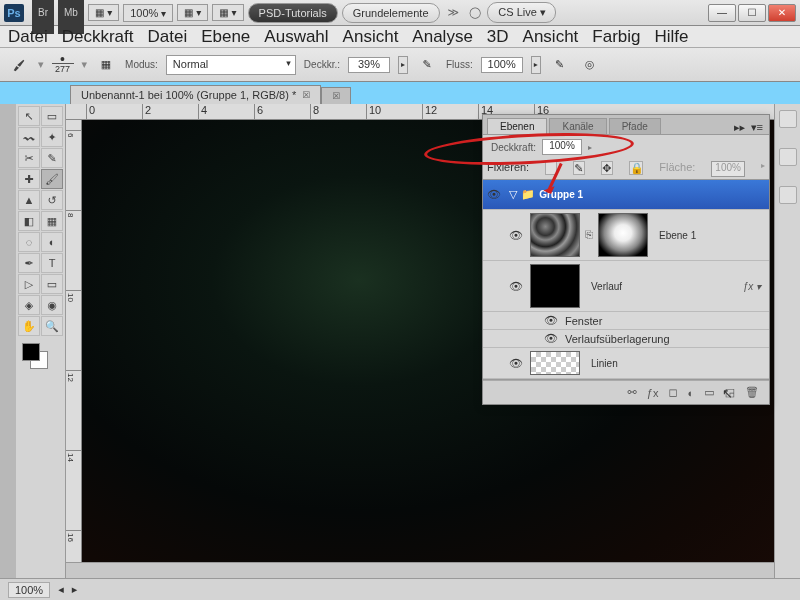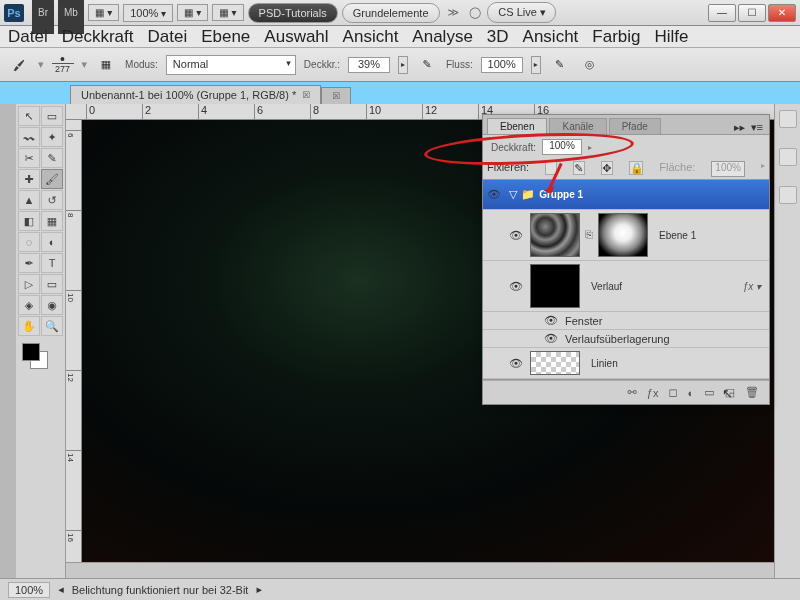--- a/index.html
+++ b/index.html
@@ -308,15 +308,14 @@
   </div>
 </div>
 
 <div class="ellipse"></div>
 <div class="arrow"></div>
 
 <div class="scrollbar-h"></div>
 <div class="statusbar">
   <span class="sb-box">100%</span>
   <span>◂</span>
-  <span>Belichtung funktioniert nur bei 32-Bit</span>
   <span>▸</span>
 </div>
 
 </body></html>

